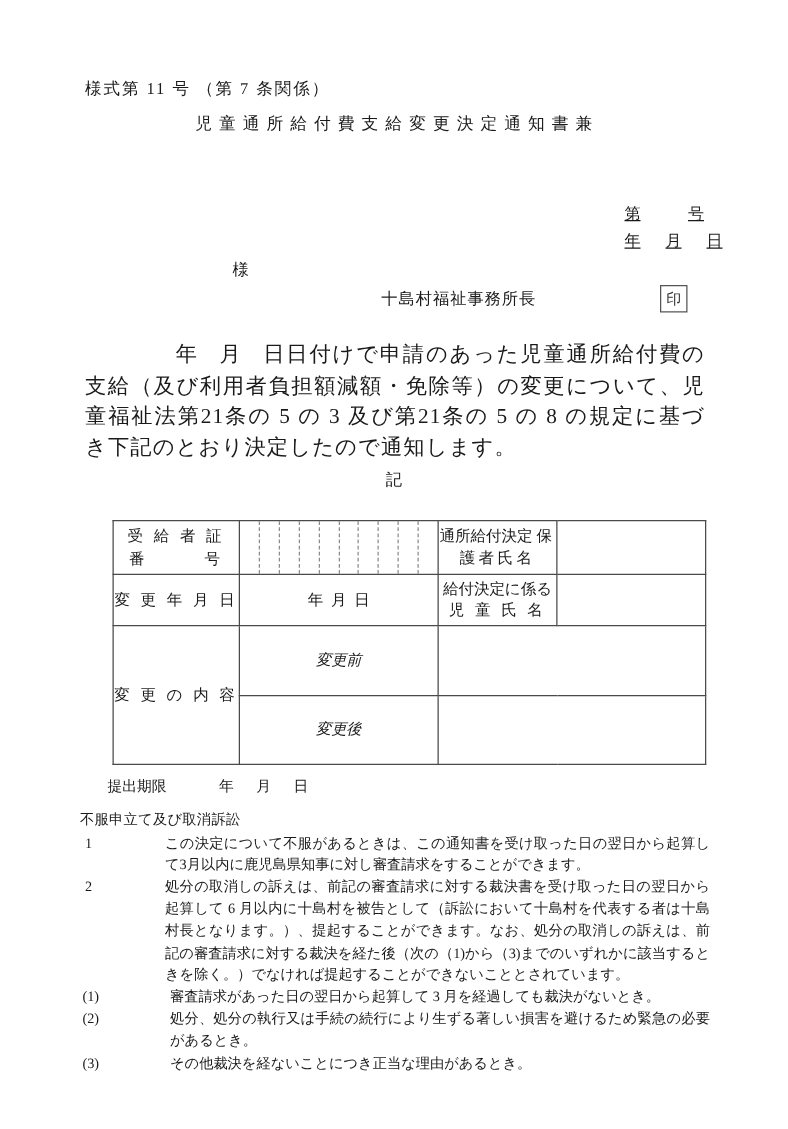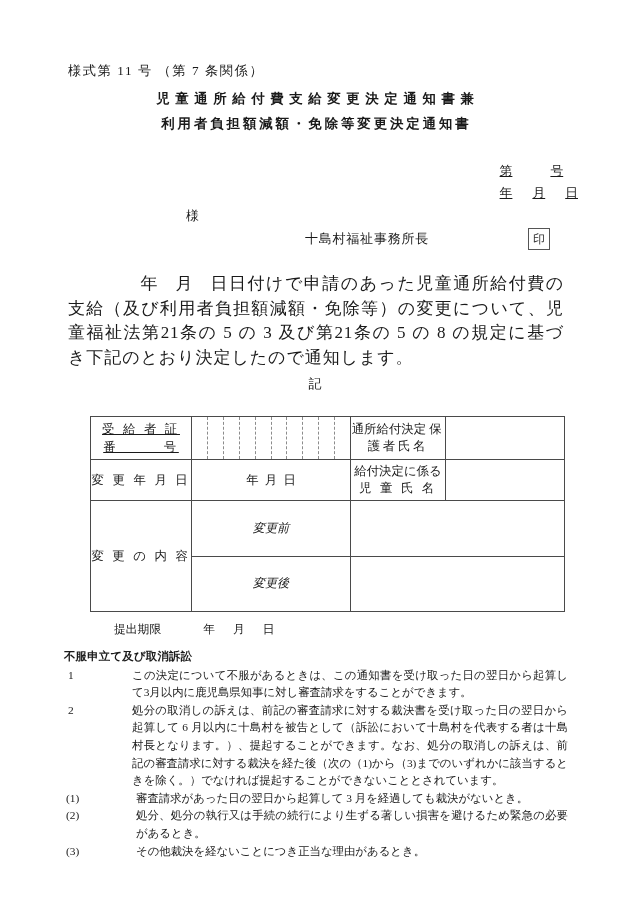--- a/index.html
+++ b/index.html
@@ -35,21 +35,20 @@
     white-space: nowrap;
   }
 
   
   .title-block {
     position: absolute;
     left: 0;
     right: 0;
     top: 86px;
     text-align: center;
-    font-weight: bold;
   }
   .title-line {
     font-size: 13.4px;
     letter-spacing: 0.42em;
     line-height: 25px;
     text-indent: 0.42em;
     white-space: nowrap;
   }
   .title-line.second {
     letter-spacing: 0.22em;
@@ -140,21 +139,21 @@
     border: 1px solid #4a4a4a;
     padding: 0;
     vertical-align: middle;
     text-align: center;
   }
   .lbl-cell {
     width: 100px;
     line-height: 18px;
     padding: 3px 0 !important;
   }
-  .lbl-cell .l1, .lbl-cell .l2 { display: block; text-decoration: underline; }
+  .lbl-cell .l1, .lbl-cell .l2 { display: block; }
   .num-cell {
     width: 158px;
     height: 40px;
     padding: 0 !important;
   }
   .num-grid {
     display: flex;
     width: 100%;
     height: 100%;
   }
@@ -199,38 +198,36 @@
     text-align: justify;
     text-justify: inter-ideograph;
   }
   .table-note .ind { display: inline-block; width: 14px; }
   .deadline {
     position: absolute;
     left: 86px;
     top: 622px;
     font-size: 11.8px;
     white-space: nowrap;
-    margin-left: 28px;
   }
   .deadline .gap { display: inline-block; width: 42px; }
   .deadline .gap-s { display: inline-block; width: 18px; }
 
   
   .appeal {
     position: absolute;
     left: 64px;
     top: 648px;
     width: 504px;
     font-size: 11.4px;
     line-height: 17.6px;
   }
   .appeal-title {
     margin-bottom: 1px;
     letter-spacing: 0.02em;
-    font-weight: bold;
   }
   .appeal-item {
     display: flex;
     align-items: flex-start;
     margin-bottom: 0;
   }
   .appeal-item .marker {
     flex: 0 0 auto;
     width: 30px;
     text-align: left;
@@ -250,21 +247,20 @@
 </style>
 </head>
 <body>
 
 <div class="page">
 
   <div class="form-no">様式第 11 号 （第 7 条関係）</div>
 
   <div class="title-block">
     <div class="title-line">児童通所給付費支給変更決定通知書兼</div>
-    <div class="title-line second">利用者負担額減額・免除等変更決定通知書</div>
   </div>
 
   <div class="docmeta">
     <div class="row">
       <span>第</span><span class="sp-wide"></span><span>号</span>
     </div>
     <div class="row">
       <span>年</span><span class="sp-mid"></span><span>月</span><span class="sp-mid"></span><span>日</span>
     </div>
   </div>

